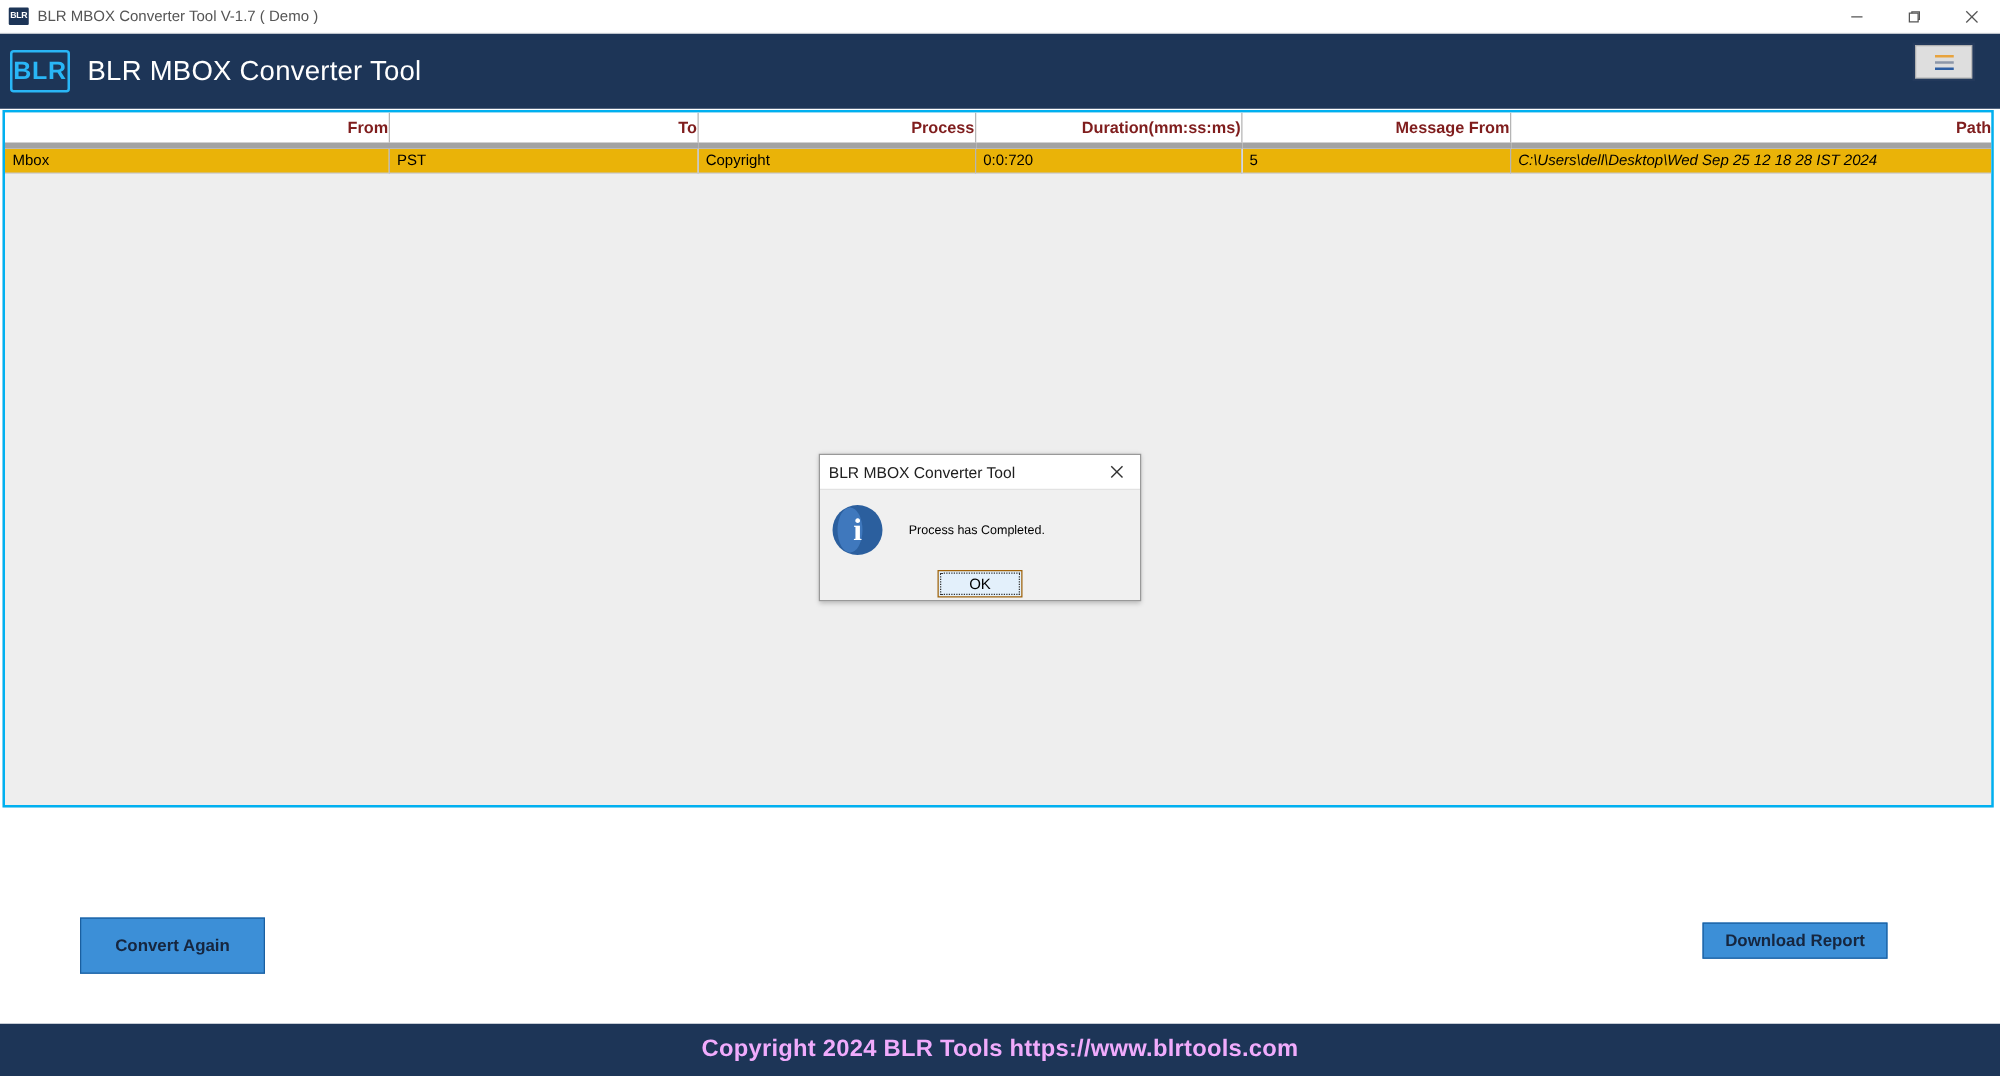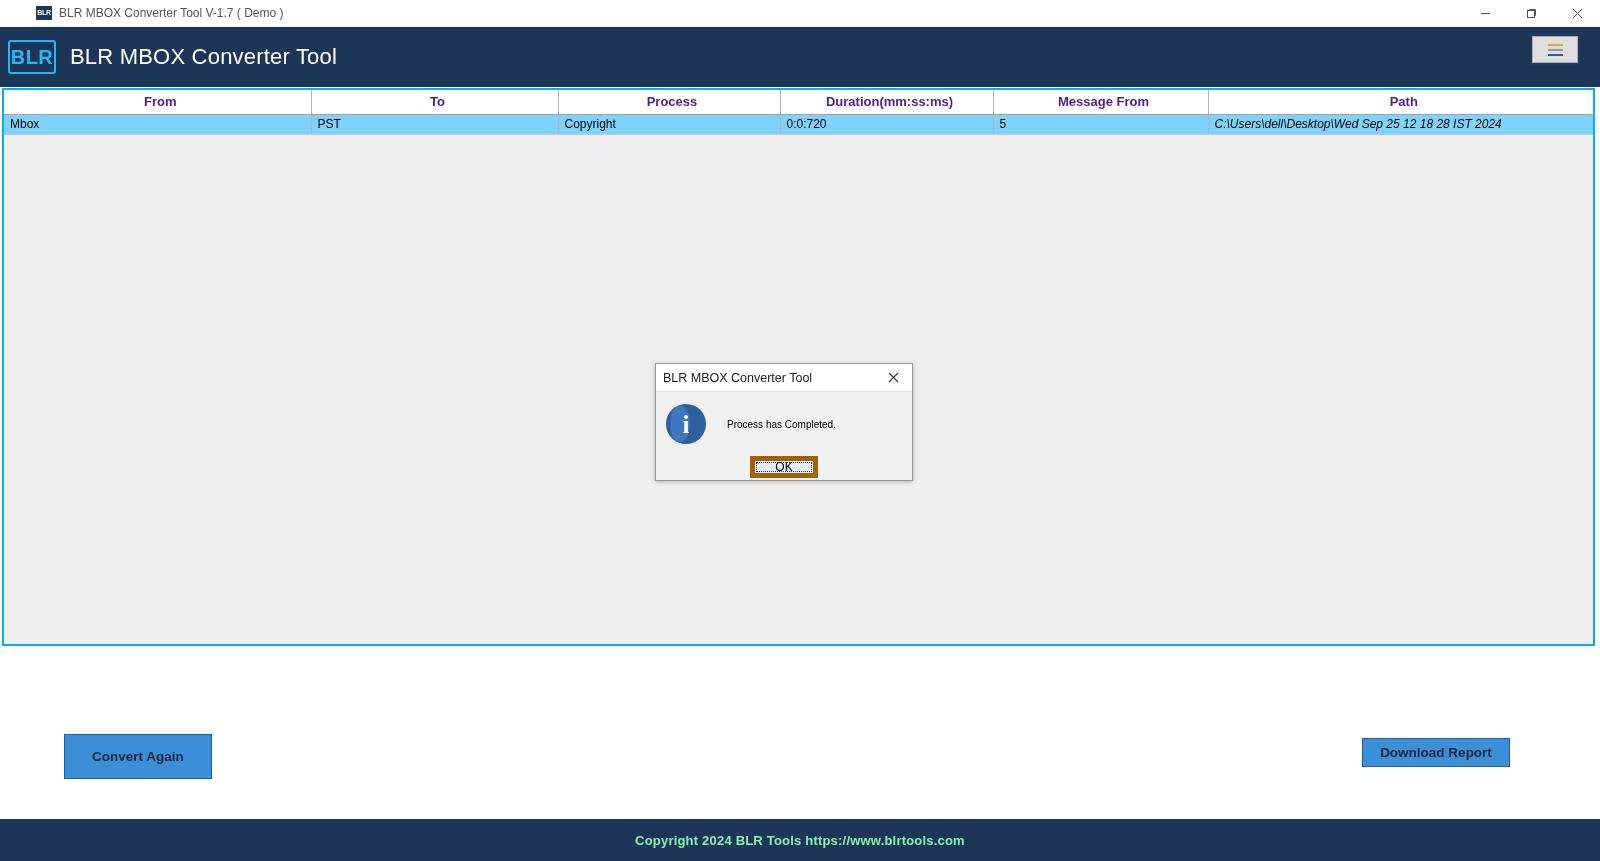--- a/index.html
+++ b/index.html
@@ -16,21 +16,20 @@
   }
 
   
   .titlebar {
     height: 26px;
     background: #ffffff;
     display: flex;
     align-items: center;
     border-bottom: 1px solid #f0f0f0;
     position: relative;
-    margin-left: 29px;
   }
   .titlebar-logo {
     width: 16px;
     height: 14px;
     margin-left: 7px;
     margin-right: 7px;
     background: #1d3557;
     border-radius: 1px;
     color: #ffffff;
     font-size: 7px;
@@ -129,40 +128,40 @@
   }
 
   
   .result-table {
     width: 100%;
     border-collapse: collapse;
     background: #ffffff;
     table-layout: fixed;
   }
   .result-table th {
-    text-align: center;
+    text-align: right;
     font-size: 13px;
     font-weight: bold;
-    color: #4c1d95;
+    color: #7f1d1d;
     padding: 4px 0 5px 6px;
     background: #ffffff;
     border-right: 1px solid #b5b5b5;
-    border-bottom: 1px solid #a3a3a3;
+    border-bottom: 5px solid #a3a3a3;
     height: 21px;
     box-sizing: border-box;
     vertical-align: middle;
     white-space: nowrap;
     overflow: hidden;
   }
   .result-table th:last-child { border-right: none; }
   .result-table td {
     font-size: 12px;
     color: #000000;
     padding: 2px 0 3px 6px;
-    background: #7dd3fc;
+    background: #eab308;
     border-right: 1px solid #b5b5b5;
     border-bottom: 1px solid #c8c8c8;
     height: 19px;
     box-sizing: border-box;
     vertical-align: middle;
     white-space: nowrap;
     overflow: hidden;
   }
   .result-table td:last-child { border-right: none; font-style: italic; }
 
@@ -245,21 +244,21 @@
   }
   .dialog-footer {
     display: flex;
     justify-content: center;
     margin-top: 12px;
   }
   .ok-button {
     width: 68px;
     height: 22px;
     background: #e3f0fb;
-    border: 5px solid #a16207;
+    border: 1px solid #a16207;
     font-size: 12px;
     color: #000000;
     display: flex;
     align-items: center;
     justify-content: center;
     cursor: pointer;
     box-sizing: border-box;
     position: relative;
   }
   .ok-button::after {
@@ -302,22 +301,22 @@
     left: 0;
     bottom: 0;
     width: 1600px;
     height: 42px;
     background: #1d3557;
     display: flex;
     align-items: center;
     justify-content: center;
   }
   .footer-text {
-    color: #86efac;
-    font-size: 13px;
+    color: #f0abfc;
+    font-size: 19px;
     font-weight: bold;
     letter-spacing: 0.2px;
     text-align: right;
   }
 </style>
 </head>
 <body>
 
 <div class="titlebar">
   <div class="titlebar-logo">BLR</div>

